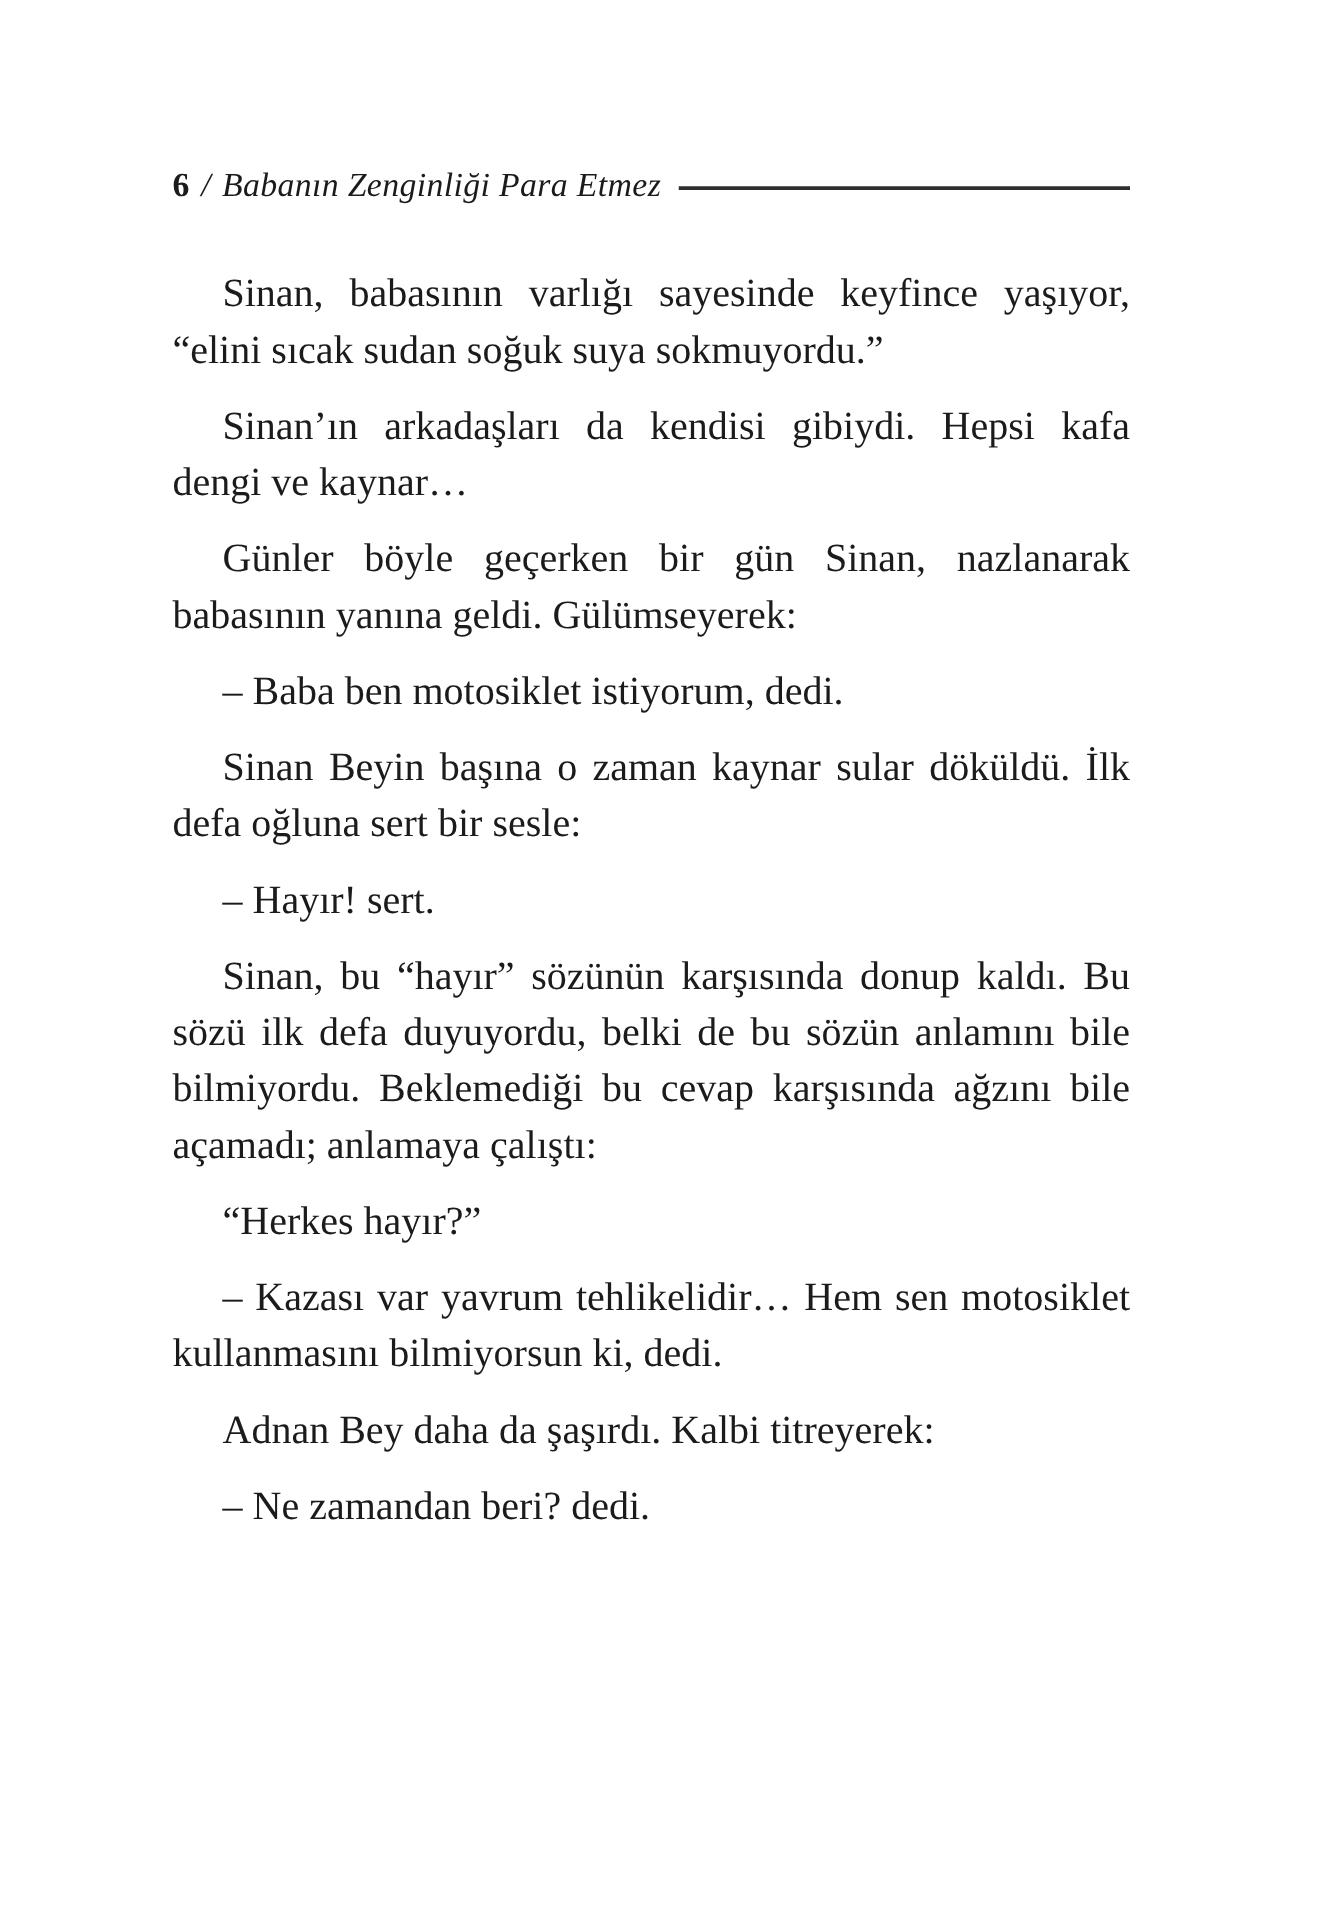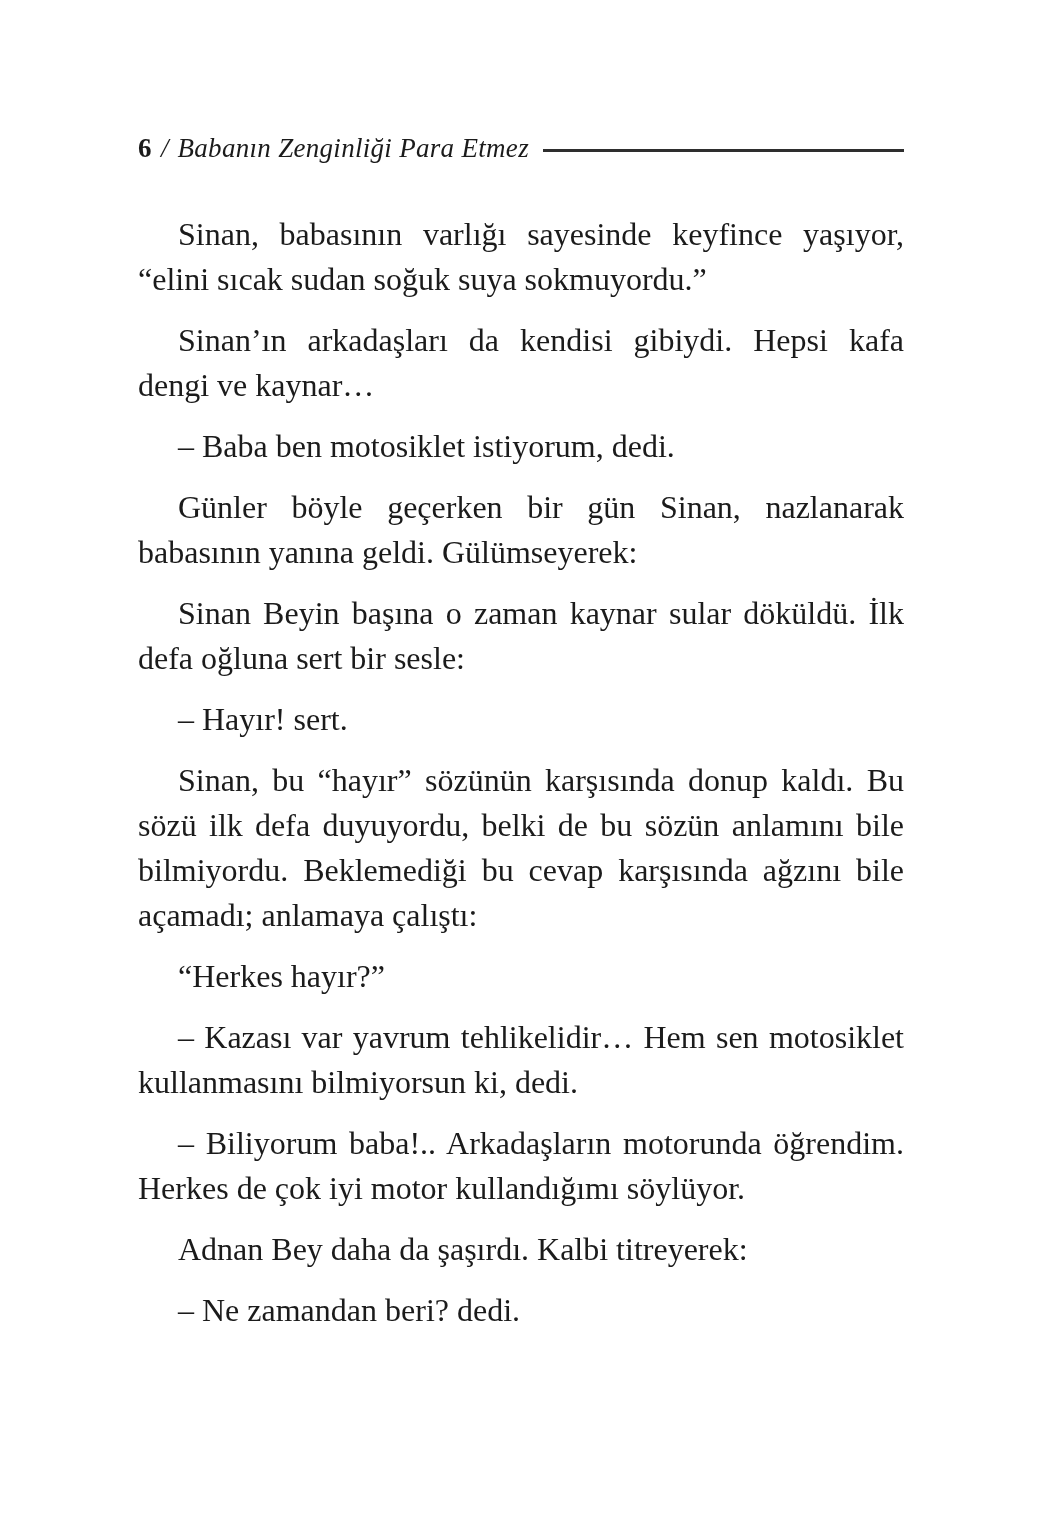--- a/index.html
+++ b/index.html
@@ -70,25 +70,24 @@
   <div class="header">
     <span class="page-num">6</span>
     <span class="header-sep">/</span>
     <span class="running-title">Babanın Zenginliği Para Etmez</span>
     <span class="header-rule"></span>
   </div>
 
   <div class="content" id="paragraphs">
       <p class="para">Sinan, babasının varlığı sayesinde keyfince yaşıyor, “elini sıcak sudan soğuk suya sokmuyordu.”</p>
       <p class="para">Sinan’ın arkadaşları da kendisi gibiydi. Hepsi kafa dengi ve kaynar…</p>
+      <p class="para">Günler böyle geçerken bir gün Sinan, nazlanarak babasının yanına geldi. Gülümseyerek:</p>
       <p class="para">– Baba ben motosiklet istiyorum, dedi.</p>
-      <p class="para">Günler böyle geçerken bir gün Sinan, nazlanarak babasının yanına geldi. Gülümseyerek:</p>
       <p class="para">Sinan Beyin başına o zaman kaynar sular döküldü. İlk defa oğluna sert bir sesle:</p>
       <p class="para">– Hayır! sert.</p>
       <p class="para">Sinan, bu “hayır” sözünün karşısında donup kaldı. Bu sözü ilk defa duyuyordu, belki de bu sözün anlamını bile bilmiyordu. Beklemediği bu cevap karşısında ağzını bile açamadı; anlamaya çalıştı:</p>
       <p class="para">“Herkes hayır?”</p>
       <p class="para">– Kazası var yavrum tehlikelidir… Hem sen motosiklet kullanmasını bilmiyorsun ki, dedi.</p>
-      <p class="para">– Biliyorum baba!.. Arkadaşların motorunda öğrendim. Herkes de çok iyi motor kullandığımı söylüyor.</p>
       <p class="para">Adnan Bey daha da şaşırdı. Kalbi titreyerek:</p>
       <p class="para">– Ne zamandan beri? dedi.</p>
     </div>
 
 </div>
 
 </body></html>

